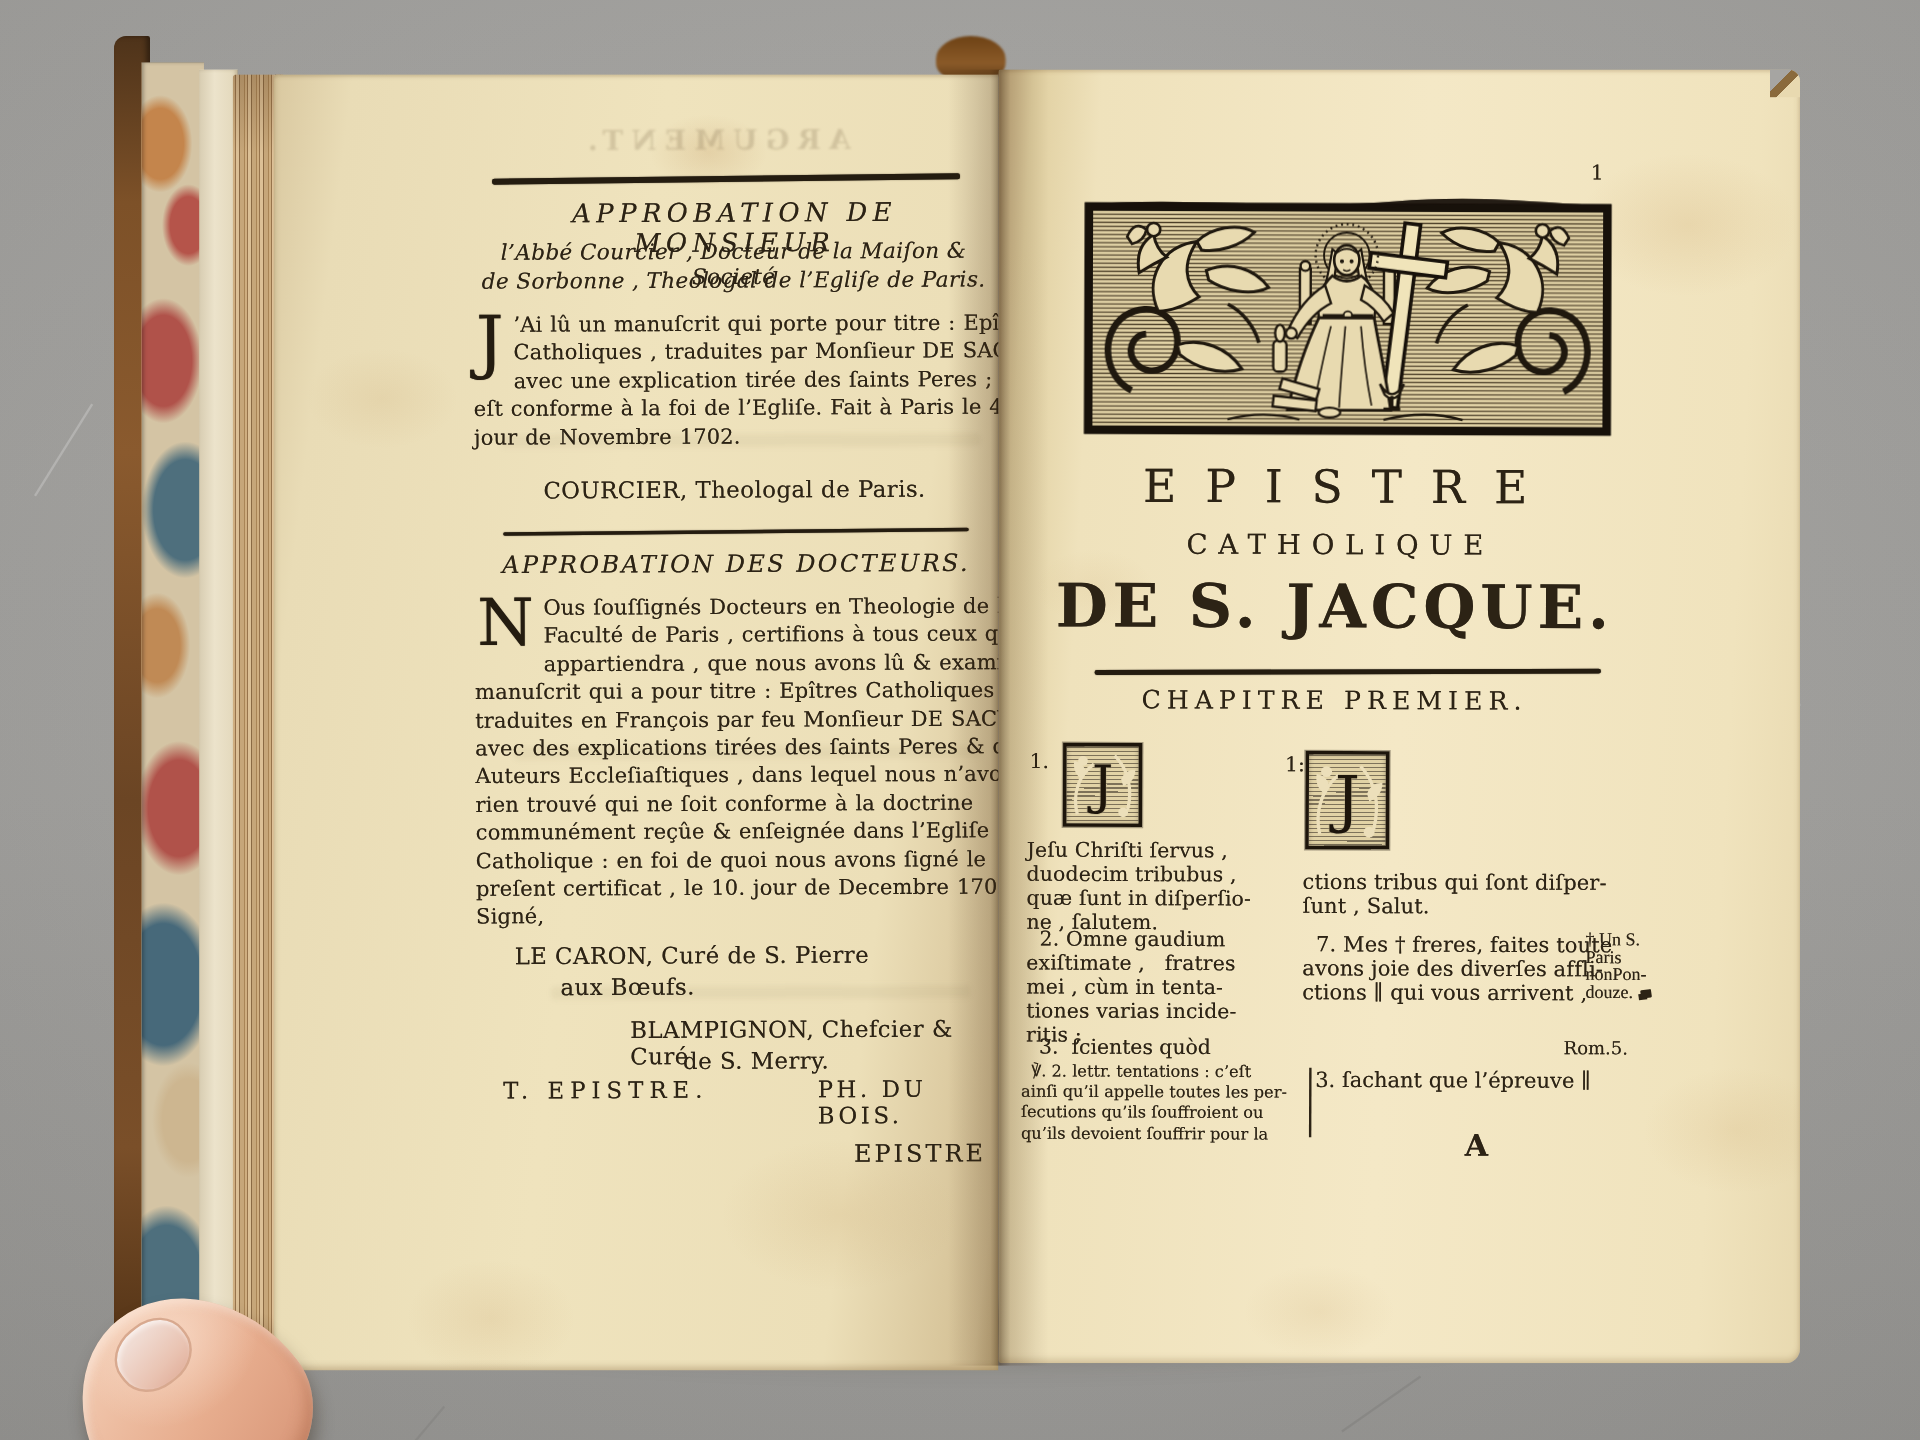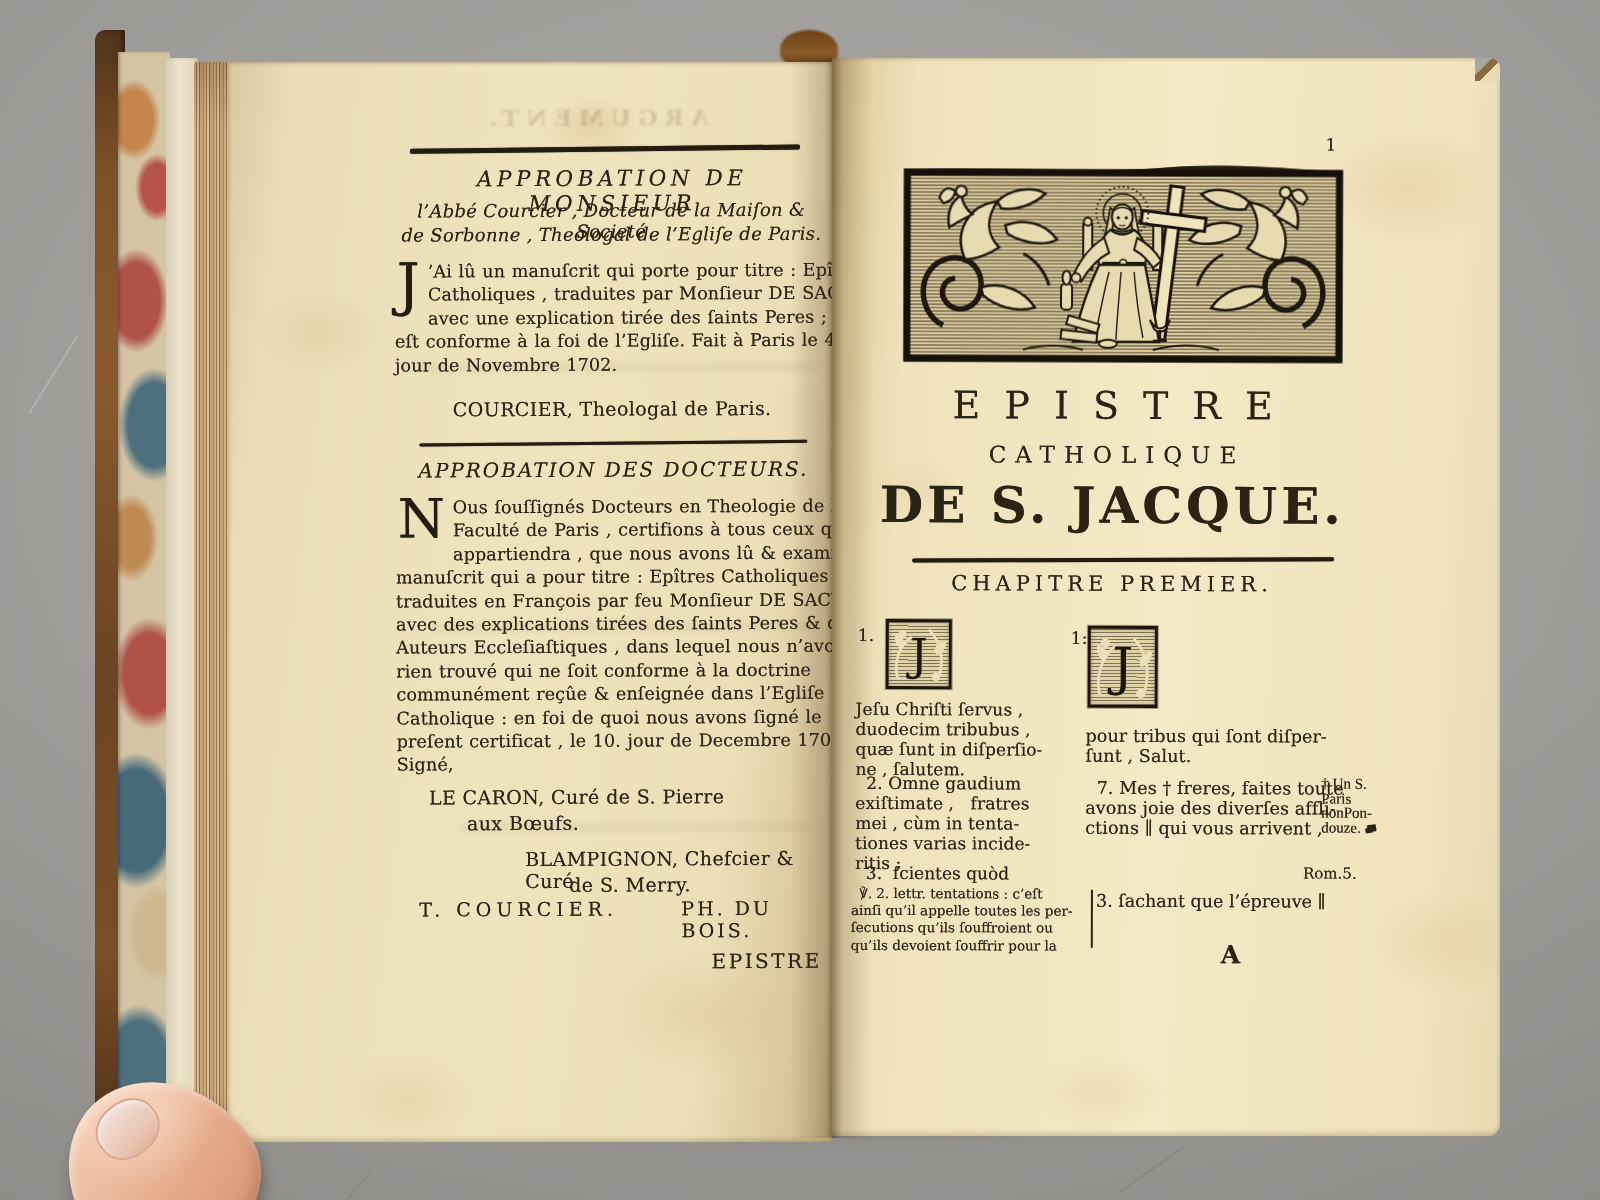--- a/index.html
+++ b/index.html
@@ -200,21 +200,21 @@
               <div>Catholique : en foi de quoi nous avons ſigné le</div>
               <div>preſent certificat , le 10. jour de Decembre 1702.</div>
               <div>Signé,</div>
             </div>
         </div>
 
         <div class="abs ink lp-sig" style="left:200px;top:724px;">LE CARON, Curé de S. Pierre</div>
         <div class="abs ink lp-sig" style="left:238px;top:750px;">aux Bœufs.</div>
         <div class="abs ink lp-sig" style="left:296px;top:786px;">BLAMPIGNON, Chefcier &amp; Curé</div>
         <div class="abs ink lp-sig" style="left:340px;top:812px;">de S. Merry.</div>
-        <div class="abs ink lp-sig" style="left:190px;top:836px;letter-spacing:5px;">T. COURCIER.</div>
+        <div class="abs ink lp-sig" style="left:190px;top:836px;letter-spacing:5px;">T. EPISTRE.</div>
         <div class="abs ink lp-sig" style="left:452px;top:836px;letter-spacing:3px;">PH. DU BOIS.</div>
 
         <div class="abs ink lp-catchword" style="left:482px;top:888px;">EPISTRE</div>
       </div>
     </div>
 
     <div class="gutter"></div>
 
     <div class="page right-page">
       <div class="corner-notch"></div>
@@ -335,21 +335,21 @@
               <path d="M15 36 q-10 -7 -8 -19 q10 2 12 12 Z M 55 42 q12 -5 12 -17 q-11 0 -14 10 Z" fill="#ecdfba"></path>
               <circle cx="16" cy="15" r="5" fill="#ecdfba"></circle>
                 <circle cx="55" cy="70" r="5" fill="#ecdfba"></circle>
             </svg>
             <span class="initial-letter" style="font-size:52px;">J</span>
           </div>
           <div class="side-lines lines" style="left:82px;top:12px;font-size:17.5px;">
             <style></style>
           </div>
           <div class="lines abs" style="left:2px;top:108px;">
-              <div>pour tribus qui ſont diſper-</div>
+              <div>ctions tribus qui ſont diſper-</div>
               <div>ſunt , Salut.</div>
             </div>
           <div class="lines abs" style="left:2px;top:160px;">
               <div>  7. Mes † freres, faites toute</div>
               <div>avons joie des diverſes affli-</div>
               <div>ctions ∥ qui vous arrivent ,</div>
             </div>
           <div class="abs" style="left:2px;top:246px;white-space:pre;margin-top:27px;">  3. ſachant que l’épreuve ∥</div>
         </div>
 

